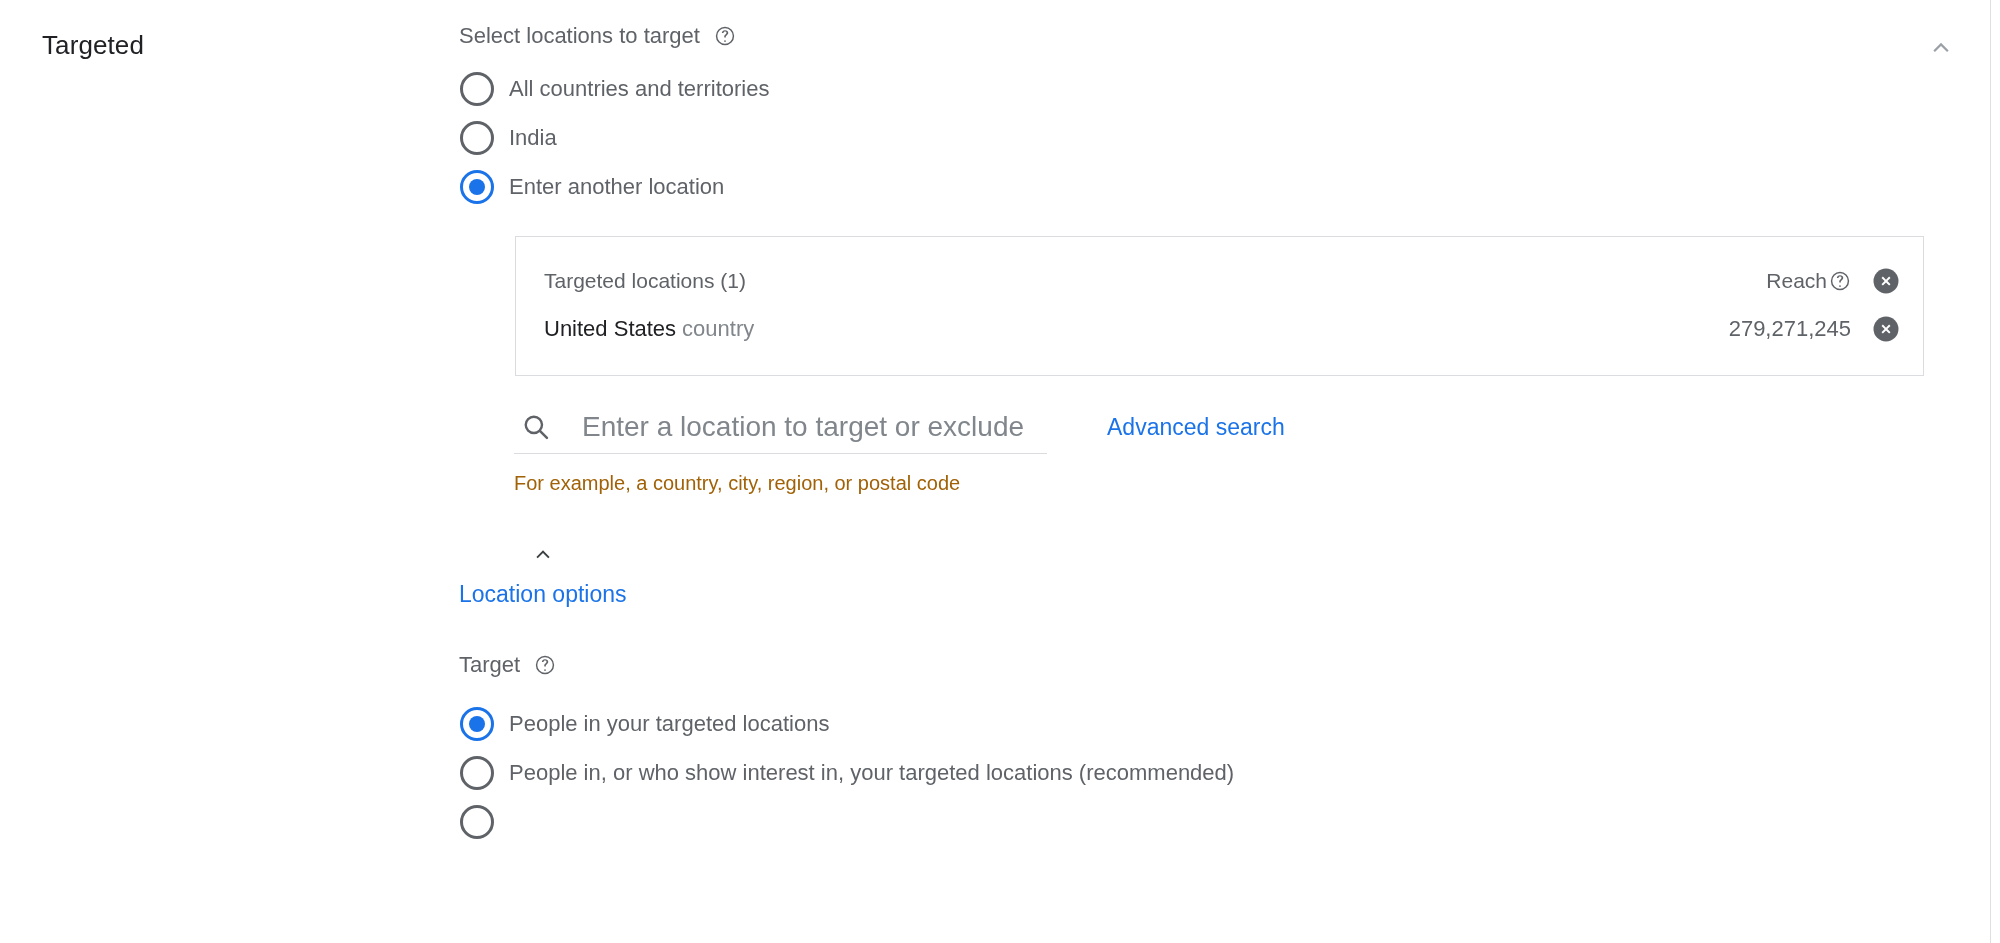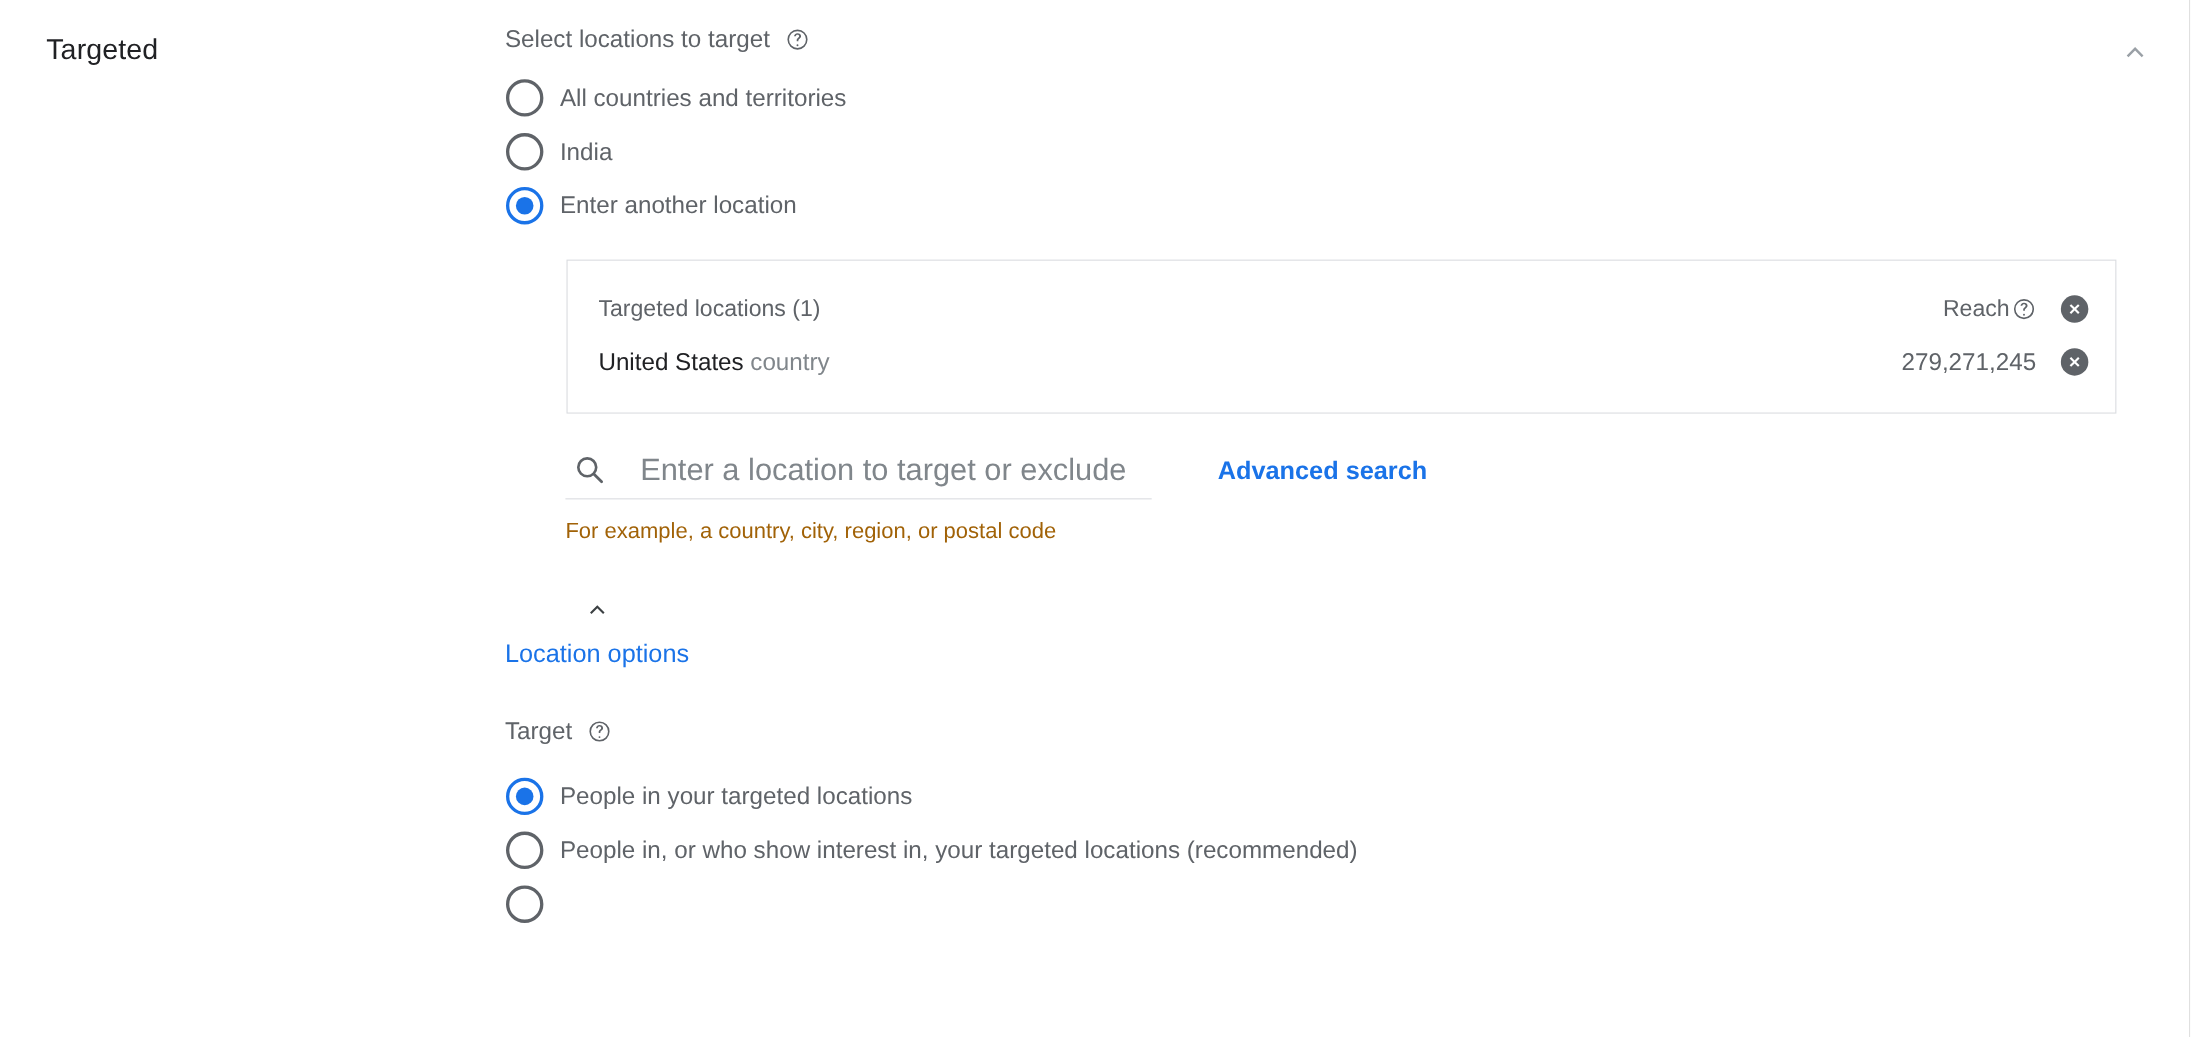--- a/index.html
+++ b/index.html
@@ -233,21 +233,20 @@
     white-space: nowrap;
   }
   .advanced-search {
     margin-left: 60px;
     margin-top: 12px;
     font-size: 23px;
     line-height: 30px;
     color: #1a73e8;
     cursor: pointer;
     white-space: nowrap;
-    font-weight: bold;
   }
 
   
   .loc-options {
     margin-top: 45px;
     display: inline-flex;
     align-items: center;
     gap: 12px;
     cursor: pointer;
     flex-direction: column;

